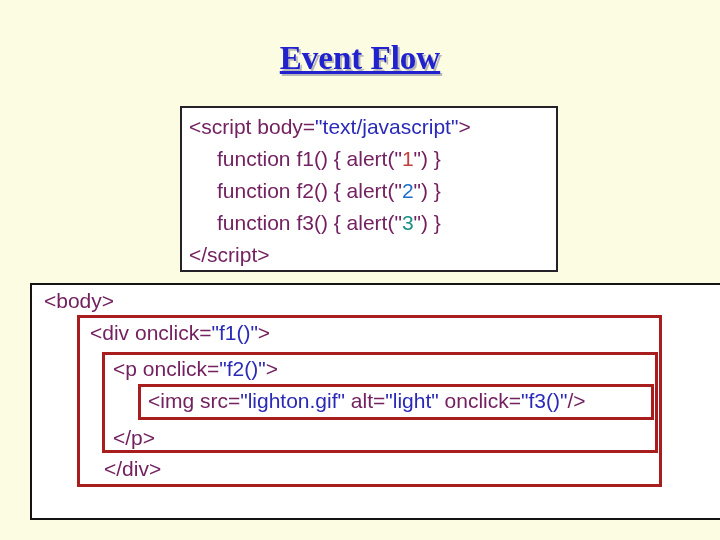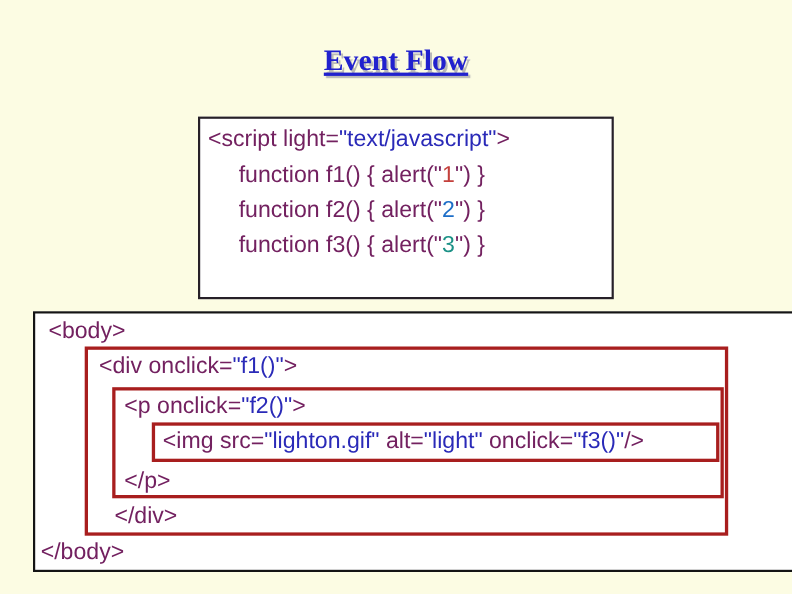--- a/index.html
+++ b/index.html
@@ -14,21 +14,21 @@
     font-family: "Liberation Sans", sans-serif;
   }
 
   .title {
     position: absolute;
     left: 0; top: 40px;
     width: 100%;
     text-align: center;
     font-family: "Liberation Serif", serif;
     font-weight: bold;
-    font-size: 27px;
+    font-size: 33px;
     color: var(--title-blue, #2121CE);
     text-decoration: underline;
     text-decoration-thickness: 3px;
     text-shadow: 2px 2px 0 #b9b9b9;
   }
 
   .code-line {
     font-size: 21px;
     white-space: pre;
     color: var(--code-maroon, #732160);
@@ -78,24 +78,25 @@
   .img-line   { position: absolute; left: 7px;  top: 2px; }
 </style>
 </head>
 <body>
 
 <div class="slide">
 
   <div class="title">Event Flow</div>
 
   <div class="script-box">
-    <div class="code-line"><span class="c-code">&lt;</span><span class="c-tag">script</span><span class="c-code"> light=</span><span class="c-val">"text/javascript"</span><span class="c-code">&gt;</span></div>
+    <div class="code-line"><span class="c-code">&lt;</span><span class="c-tag">script</span><span class="c-code"> body=</span><span class="c-val">"text/javascript"</span><span class="c-code">&gt;</span></div>
     <div class="code-line ind1"><span class="c-tag">function</span><span class="c-code"> f1() { alert("</span><span class="c-red">1</span><span class="c-code">") }</span></div>
     <div class="code-line ind1"><span class="c-tag">function</span><span class="c-code"> f2() { alert("</span><span class="c-blue">2</span><span class="c-code">") }</span></div>
     <div class="code-line ind1"><span class="c-tag">function</span><span class="c-code"> f3() { alert("</span><span class="c-teal">3</span><span class="c-code">") }</span></div>
+    <div class="code-line"><span class="c-code">&lt;/</span><span class="c-tag">script</span><span class="c-code">&gt;</span></div>
   </div>
 
   <div class="body-box">
     <div class="code-line body-open"><span class="c-code">&lt;</span><span class="c-tag">body</span><span class="c-code">&gt;</span></div>
 
     <div class="red-box div-box">
       <div class="code-line div-open"><span class="c-code">&lt;</span><span class="c-tag">div</span><span class="c-code"> onclick=</span><span class="c-val">"f1()"</span><span class="c-code">&gt;</span></div>
 
       <div class="red-box p-box">
         <div class="code-line p-open"><span class="c-code">&lt;</span><span class="c-tag">p</span><span class="c-code"> onclick=</span><span class="c-val">"f2()"</span><span class="c-code">&gt;</span></div>
@@ -103,16 +104,15 @@
         <div class="red-box img-box">
           <div class="code-line img-line"><span class="c-code">&lt;</span><span class="c-tag">img</span><span class="c-code"> src=</span><span class="c-val">"lighton.gif"</span><span class="c-code"> alt=</span><span class="c-val">"light"</span><span class="c-code"> onclick=</span><span class="c-val">"f3()"</span><span class="c-code">/&gt;</span></div>
         </div>
 
         <div class="code-line p-close"><span class="c-code">&lt;/</span><span class="c-tag">p</span><span class="c-code">&gt;</span></div>
       </div>
 
       <div class="code-line div-close"><span class="c-code">&lt;/</span><span class="c-tag">div</span><span class="c-code">&gt;</span></div>
     </div>
 
-    <div class="code-line body-close"><span class="c-code">&lt;/</span><span class="c-tag">body</span><span class="c-code">&gt;</span></div>
   </div>
 
 </div>
 
 </body></html>

